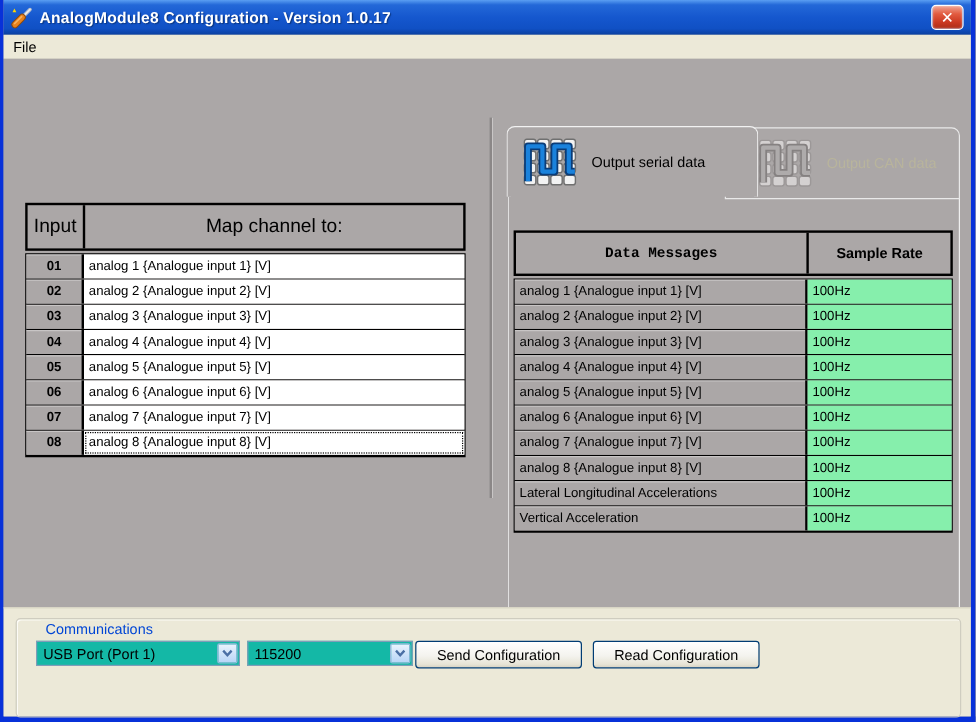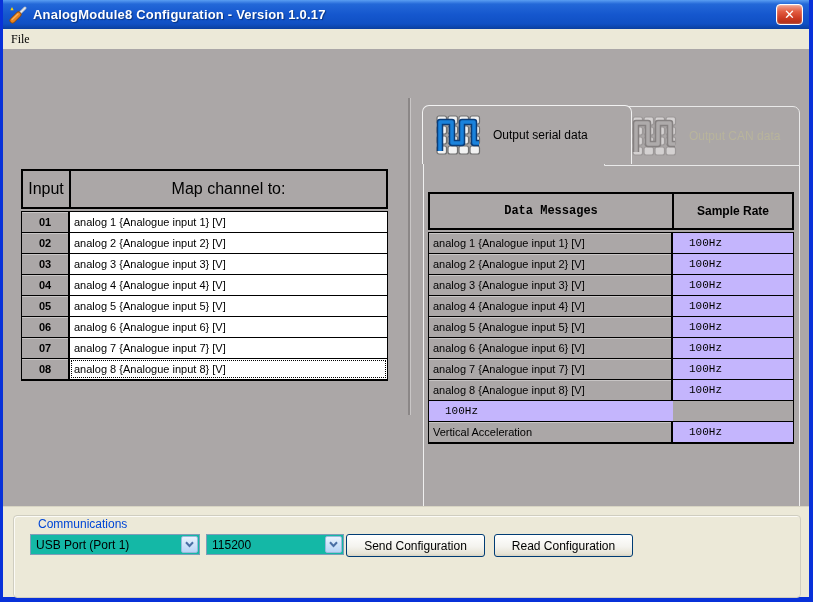--- a/index.html
+++ b/index.html
@@ -17,21 +17,21 @@
   .title-icon{width:19px;height:19px;margin:0 5px 0 6px;flex:0 0 auto;}
   .title-text{color:#fff;font-weight:bold;font-size:13px;letter-spacing:.2px;
     text-shadow:1px 1px 1px #0a3580;white-space:nowrap;}
   .close-btn{position:absolute;right:6px;top:4px;width:27px;height:21px;
     border:1px solid #fff;border-radius:4px;box-sizing:border-box;
     background:linear-gradient(180deg,#f0a492 0%,#e25b40 35%,#cc3a22 70%,#aa2b16 100%);
     color:#fff;font-size:13px;font-weight:bold;display:flex;align-items:center;justify-content:center;
     cursor:default;box-shadow:inset 0 0 2px rgba(255,255,255,.6);}
   .menubar{position:absolute;left:0;top:29px;right:0;height:20px;background:#ece9d8;
     display:flex;align-items:center;font-size:12px;color:#000;}
-  .menu-item{padding:2px 8px;font-family:Liberation Serif, serif;}
+  .menu-item{padding:2px 8px;}
   .client{position:absolute;left:0;top:49px;right:0;bottom:91px;background:#aba7a7;}
 
   
   .lp-header{position:absolute;left:20px;top:60px;display:flex;align-items:center;}
   .lp-header svg{width:46px;height:42px;}
   .lp-label{margin-left:10px;font-size:12px;color:#000;}
 
   .ltable{position:absolute;left:18px;top:120px;width:367px;}
   .lt-head{display:grid;grid-template-columns:48px 1fr;border:2px solid #000;background:#aba7a7;height:36px;}
   .lt-head > div{display:flex;align-items:center;justify-content:center;font-size:16px;font-weight:normal;}
@@ -63,21 +63,21 @@
   
   .rtable{position:absolute;left:4px;top:28px;width:366px;}
   .rt-head{display:grid;grid-template-columns:244px 1fr;border:2px solid #000;background:#aba7a7;height:34px;}
   .rt-head > div{display:flex;align-items:center;justify-content:center;font-size:12px;font-weight:bold;}
   .rt-head > div:first-child{border-right:2px solid #000;font-family:Liberation Mono, monospace;}
   .rt-body{margin-top:2px;border:1px solid #000;border-bottom:2px solid #000;}
   .rrow{display:grid;grid-template-columns:244px 1fr;height:20px;border-bottom:1px solid #000;}
   .rrow:last-child{border-bottom:none;}
   .rcell-msg{background:#aba7a7;border-right:2px solid #000;display:flex;align-items:center;font-size:11px;padding-left:4px;
     box-shadow:inset 0 1px 0 rgba(255,255,255,.35);}
-  .rcell-rate{background:#c4b5fd;display:flex;align-items:center;font-size:11px;padding-left:16px;font-family:Liberation Mono, monospace;}
+  .rcell-rate{background:#86efac;display:flex;align-items:center;font-size:11px;padding-left:4px;}
 
   
   .bottom-panel{position:absolute;left:0;right:0;bottom:0;height:91px;background:#ece9d8;
     border-top:1px solid #d8d5c4;box-sizing:border-box;}
   .groupbox{position:absolute;left:10px;top:8px;width:788px;height:83px;box-sizing:border-box;
     border:1px solid #cfcdc0;border-radius:4px;box-shadow:inset 1px 1px 0 #fcfbf6;}
   .group-label{position:absolute;left:20px;top:1px;background:#ece9d8;padding:0 4px;
     font-size:12px;color:#0046d5;}
   .combo{position:absolute;height:21px;box-sizing:border-box;border:1px solid #7f9db9;background:#14b8a6;
     font-size:12px;display:flex;align-items:center;padding-left:5px;color:#000;}
@@ -250,20 +250,21 @@
           </div>
           <div class="rrow">
             <div class="rcell-msg">analog 7 {Analogue input 7} [V]</div>
             <div class="rcell-rate">100Hz</div>
           </div>
           <div class="rrow">
             <div class="rcell-msg">analog 8 {Analogue input 8} [V]</div>
             <div class="rcell-rate">100Hz</div>
           </div>
           <div class="rrow">
+            <div class="rcell-msg">Lateral Longitudinal Accelerations</div>
             <div class="rcell-rate">100Hz</div>
           </div>
           <div class="rrow">
             <div class="rcell-msg">Vertical Acceleration</div>
             <div class="rcell-rate">100Hz</div>
           </div>
         </div>
       </div>
     </div>
   </div>

